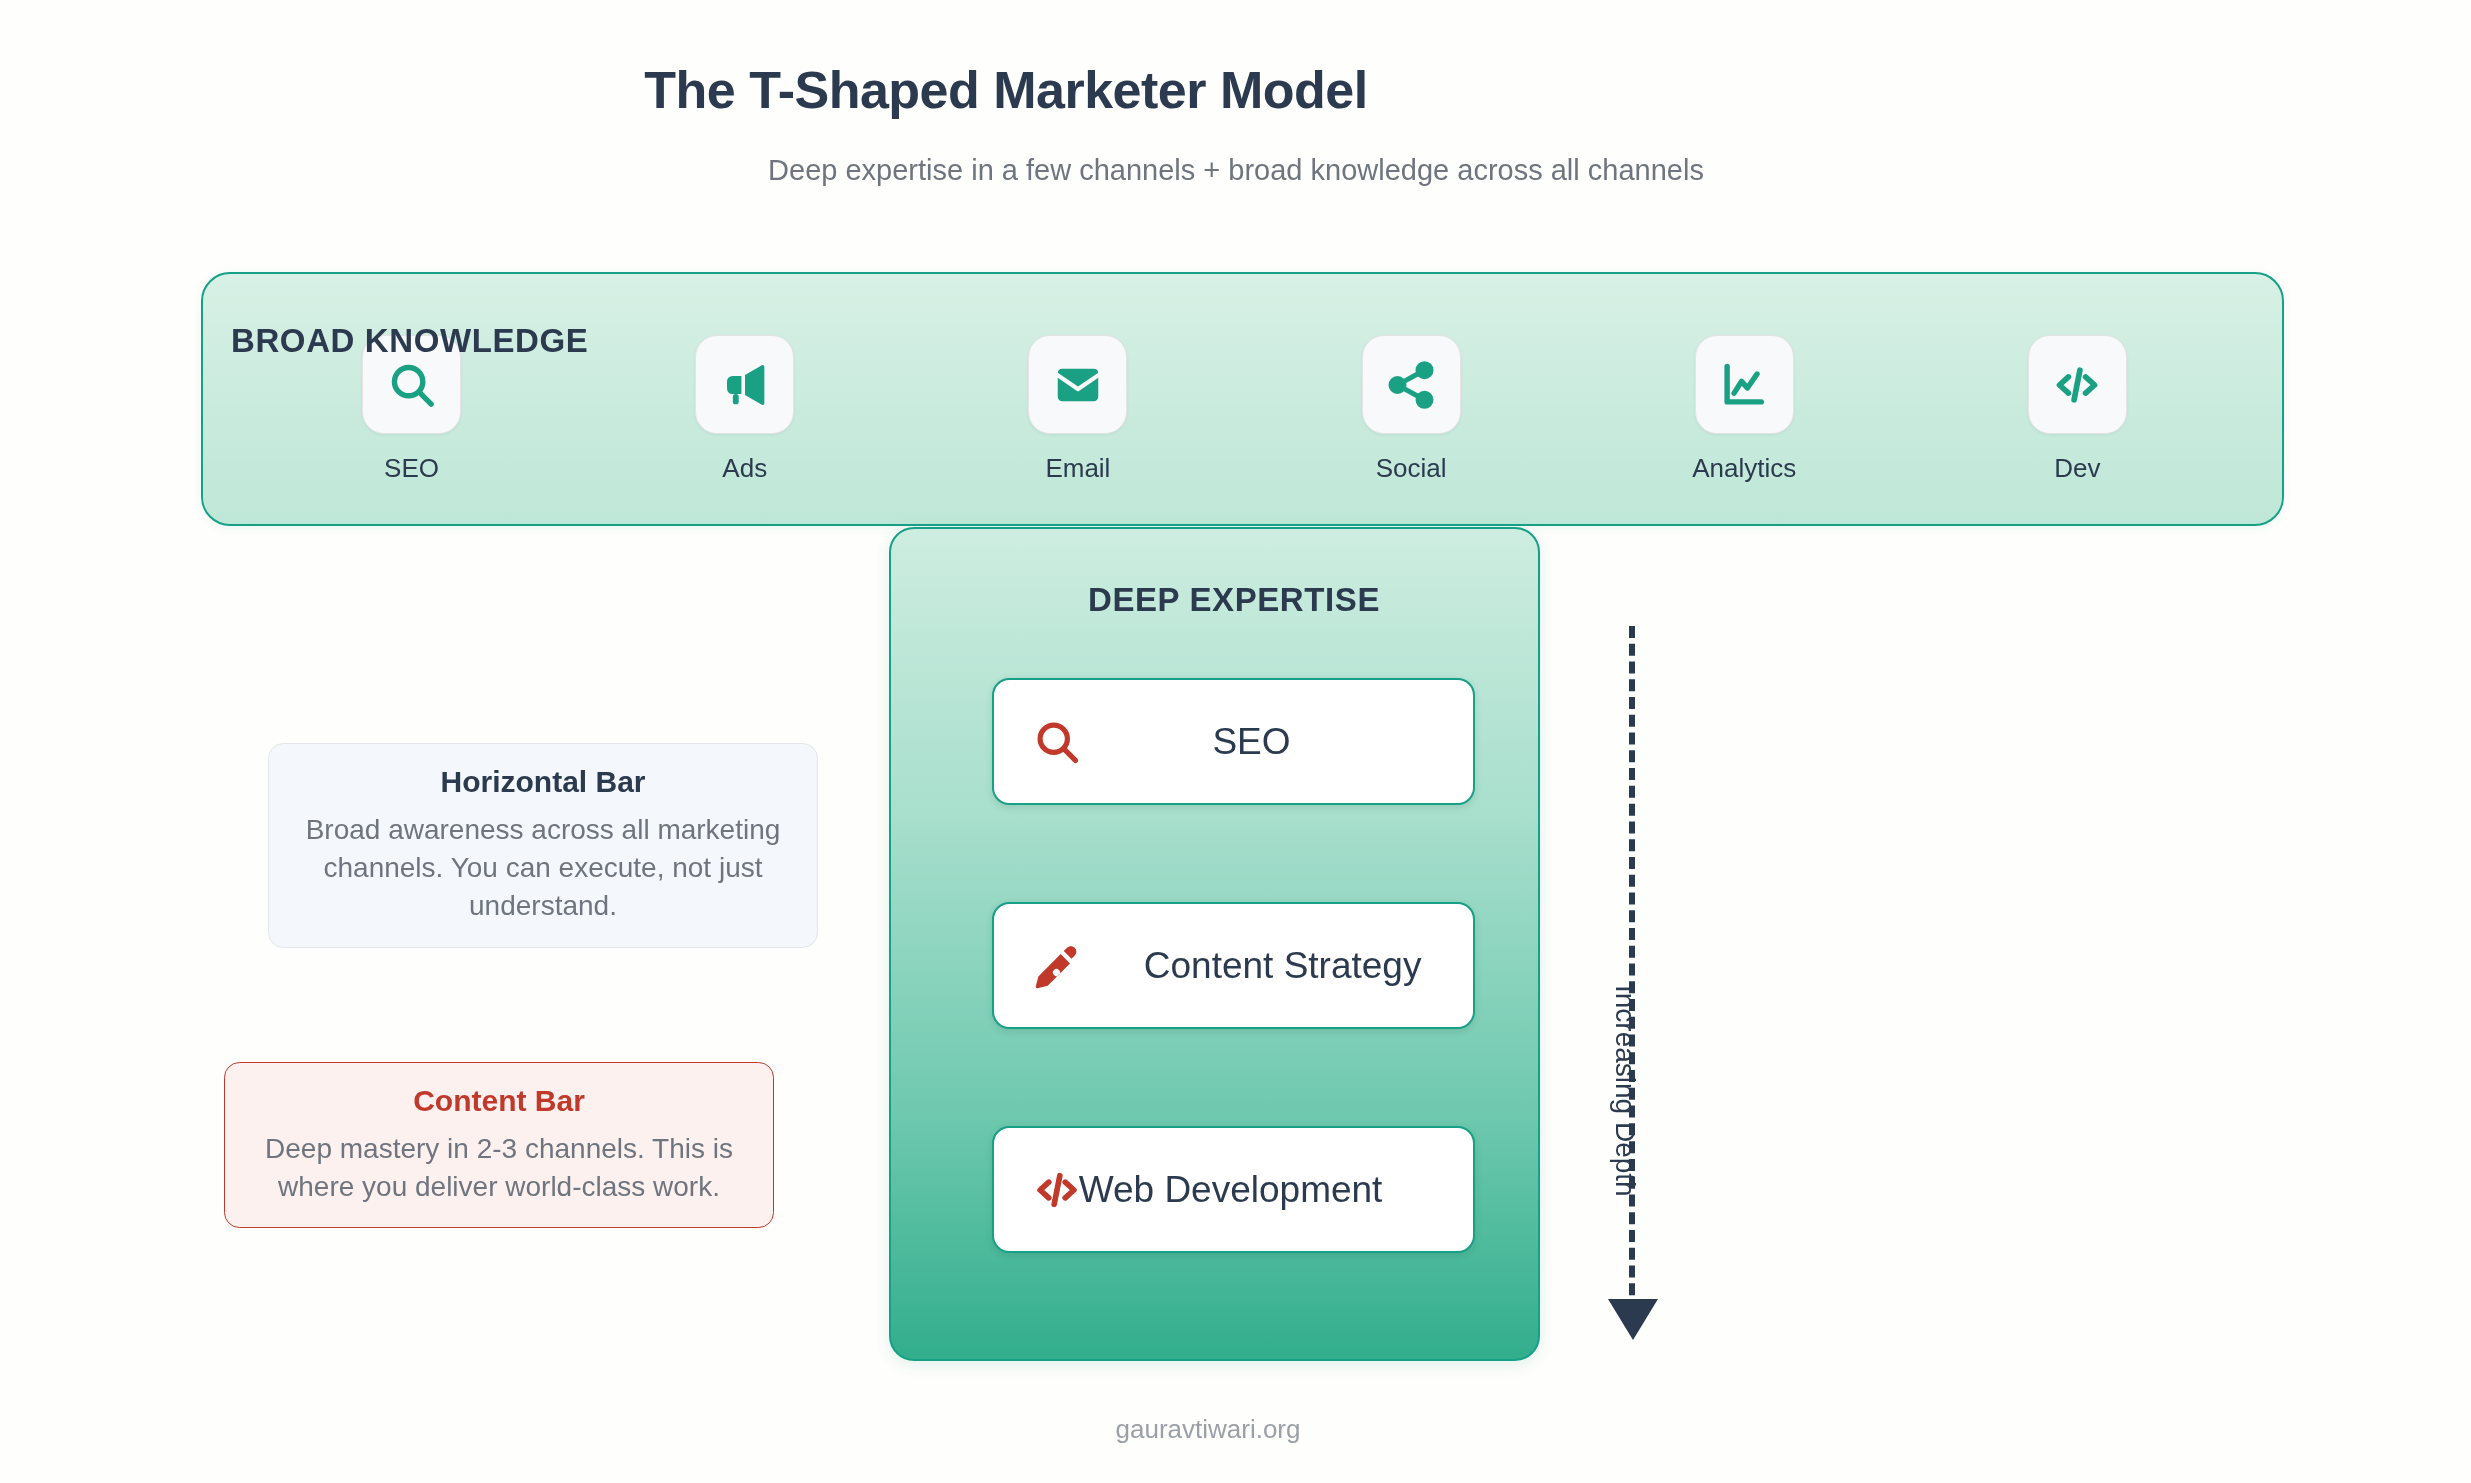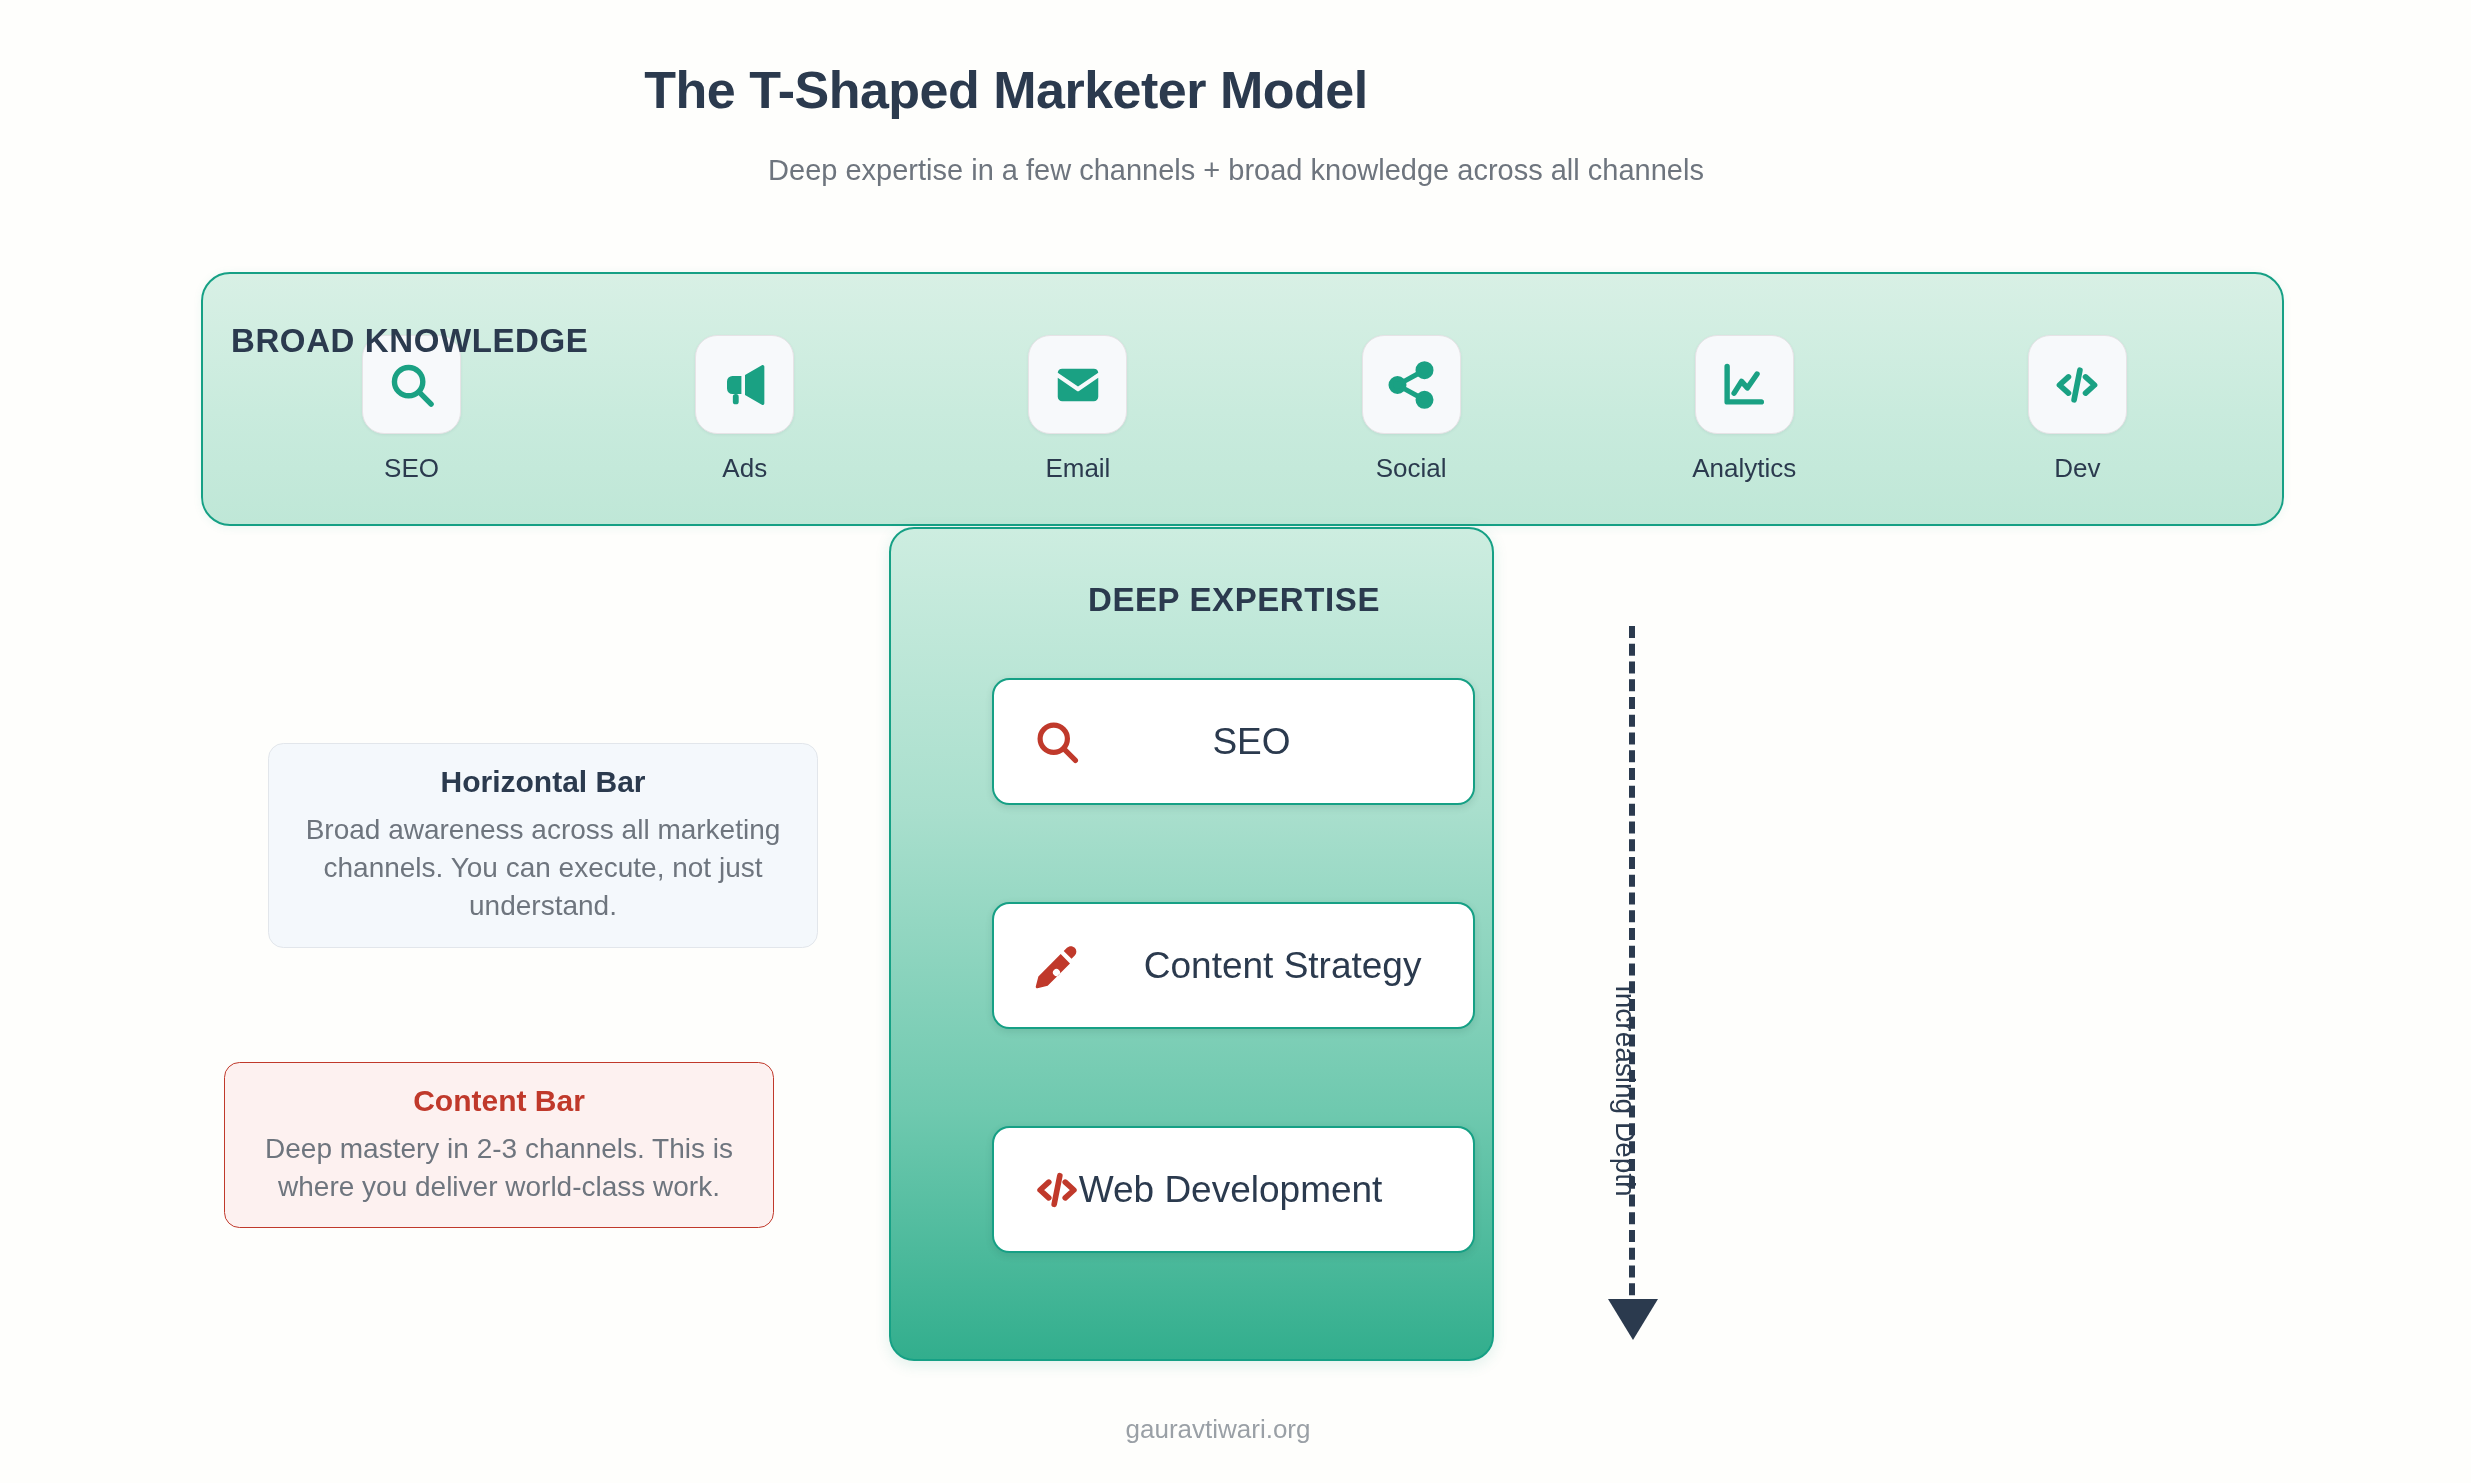--- a/index.html
+++ b/index.html
@@ -52,21 +52,21 @@
     display:flex;align-items:center;justify-content:center;
     box-shadow:0 1px 2.9px rgba(40,60,80,.07);
   }
   .tile svg{display:block;}
   .broad-item .caption{
     margin-top:19.3px;font-size:26px;color:#2B3A4E;white-space:nowrap;
   }
 
   
   .deep-bar{
-    position:absolute;left:889px;top:527px;width:605px;height:834px;
+    position:absolute;left:889px;top:527px;width:651px;height:834px;
     border:2.9px solid #16A085;border-radius:25px;
     background:linear-gradient(180deg,#CDEDE0 0%,#A9DFCD 34%,#6FC9AF 70%,#32AE8D 100%);
     box-sizing:border-box;
     box-shadow:0 3.9px 15.4px rgba(20,140,115,.12);
   }
   .deep-label{
     position:absolute;left:0;top:52px;width:686px;text-align:center;
     font-size:33px;font-weight:600;letter-spacing:0.6px;color:#2B3A4E;
   }
   .deep-card{
@@ -120,21 +120,21 @@
     border-top:41px solid #2B3A4E;
   }
   .depth-text{
     position:absolute;left:1641px;top:985px;
     font-size:28px;color:#2B3A4E;white-space:nowrap;
     transform:rotate(90deg);transform-origin:left top;
   }
 
   
   .footer{
-    position:absolute;left:17px;top:1414px;width:2402px;text-align:center;
+    position:absolute;left:7px;top:1414px;width:2402px;text-align:center;
     font-size:26px;color:#9AA0A6;
   }
 </style>
 </head>
 <body>
 
 <div class="stage">
 
   <div class="page-title">The T-Shaped Marketer Model</div>
   <div class="page-subtitle">Deep expertise in a few channels + broad knowledge across all channels</div>

